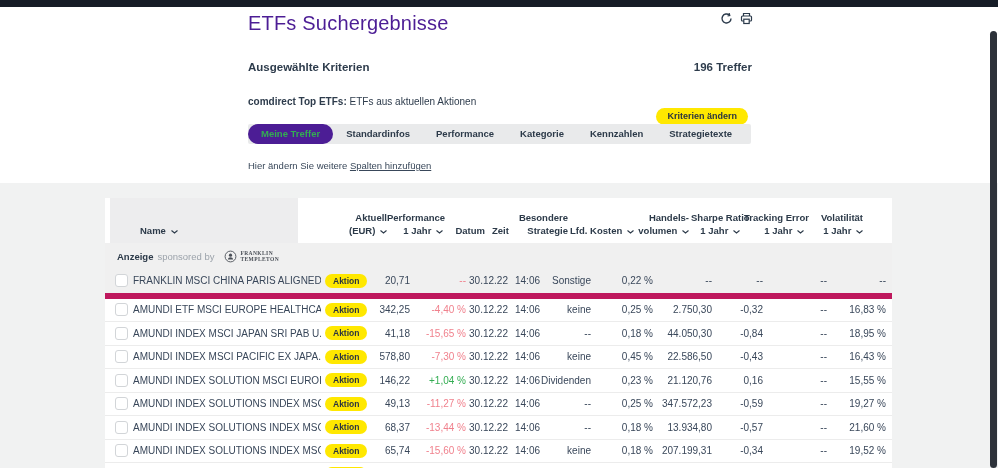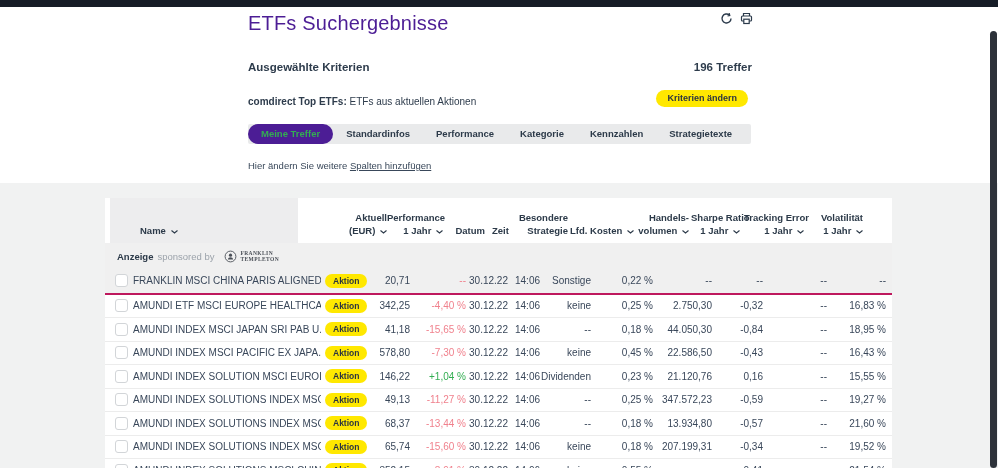--- a/index.html
+++ b/index.html
@@ -15,21 +15,21 @@
   .page-title { left:248px; top:12px; font-size:20px; font-weight:500; color:#4c1d95; letter-spacing:.2px; }
   .hicon { top:12px; width:13px; height:13px; color:#2b3a4b; cursor:pointer; }
   .hicon svg { display:block; }
   .ic-refresh { left:720px; }
   .ic-print { left:740px; }
 
   .criteria-heading { left:248px; top:61px; font-size:11.5px; font-weight:bold; }
   .treffer { top:61px; right:246px; font-size:11.5px; font-weight:bold; }
   .criteria-line { left:248px; top:96px; font-size:10px; }
   .criteria-line b { font-weight:bold; }
-  .btn-criteria { top:90px; right:250px; height:17px; line-height:17px; padding:0 11px;
+  .btn-criteria { top:108px; right:250px; height:17px; line-height:17px; padding:0 11px;
     background:var(--accent_yellow,#ffe800); border-radius:9px; font-size:9px; font-weight:bold;
     color:#2b3540; cursor:pointer; }
 
   
   .tabbar { left:248px; top:124px; width:503px; height:20px; background:#e9eaeb;
     border-radius:2px; display:flex; align-items:stretch; }
   .tab { padding:0 13px; line-height:20px; font-size:9.5px; font-weight:bold; color:#2c3a49;
     cursor:pointer; white-space:nowrap; }
   .tab.active { background:#4c1d95; color:var(--positive_green,#33ad52); border-radius:10px; }
 
@@ -74,21 +74,21 @@
 
   .checkbox { display:block; width:13px; height:13px; background:#fff;
     border:1px solid #d2d5d8; border-radius:3px; cursor:pointer; }
   .name-text { cursor:pointer; }
   .badge { display:inline-block; background:var(--accent_yellow,#ffe800); color:#2b3540;
     font-size:8.5px; font-weight:bold; padding:2px 8px; border-radius:9px; cursor:pointer; }
   .neg { color:var(--negative_red,#f0818d); }
   .pos { color:var(--positive_green,#33ad52); }
 
   
-  .sponsored-zone { background:#f0f0f0; border-bottom:2px solid #be185d; }
+  .sponsored-zone { background:#f0f0f0; border-bottom:6px solid #be185d; }
   .sponsored-zone .row { border-bottom:none; }
   .sponsor-label { display:flex; align-items:center; height:26px; padding-left:12px;
     font-size:9.5px; }
   .sponsor-label b { font-weight:bold; color:#2c3a49; }
   .sponsor-by { color:#9ca3ab; margin-left:4px; }
   .ft-logo { display:flex; align-items:center; margin-left:10px; color:#4a4f57; }
   .ft-text { margin-left:3px; font-family:"Liberation Serif", serif; font-weight:bold;
     font-size:5.5px; line-height:1.15; letter-spacing:.4px; }
 
   

